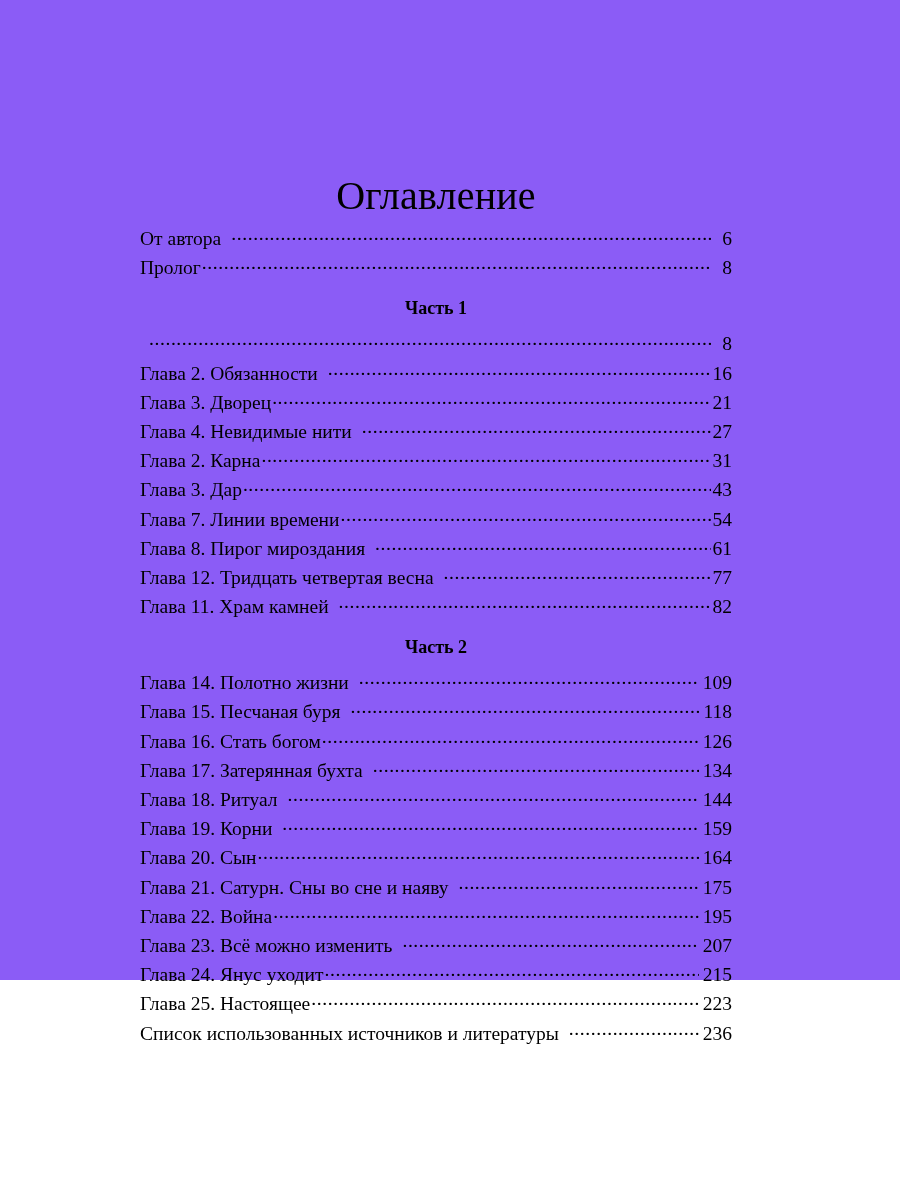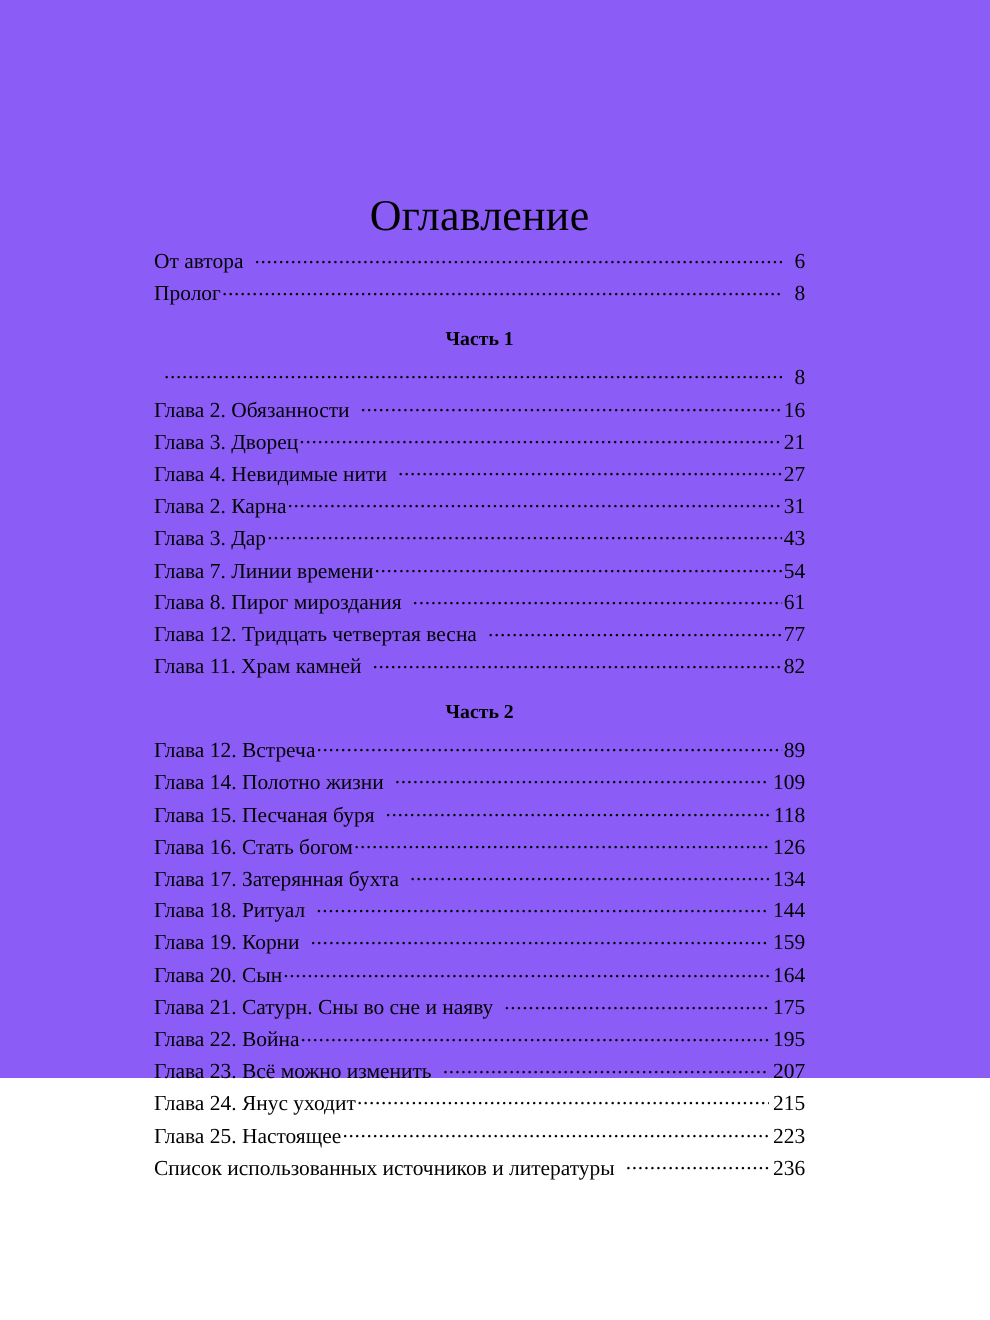--- a/index.html
+++ b/index.html
@@ -182,25 +182,20 @@
         <span class="page-num">77</span>
       </div>
       <div class="toc-entry gap">
         <span class="entry-title">Глава 11. Храм камней</span>
         <span class="leader"></span>
         <span class="page-num">82</span>
       </div>
       <div class="spacer-part-top"></div>
       <div class="part-heading">Часть 2</div>
       <div class="spacer-part-bottom"></div>
-      <div class="toc-entry">
-        <span class="entry-title">Глава 12. Встреча</span>
-        <span class="leader"></span>
-        <span class="page-num">89</span>
-      </div>
       <div class="toc-entry gap wide-num">
         <span class="entry-title">Глава 14. Полотно жизни</span>
         <span class="leader"></span>
         <span class="page-num">109</span>
       </div>
       <div class="toc-entry gap wide-num">
         <span class="entry-title">Глава 15. Песчаная буря</span>
         <span class="leader"></span>
         <span class="page-num">118</span>
       </div>

